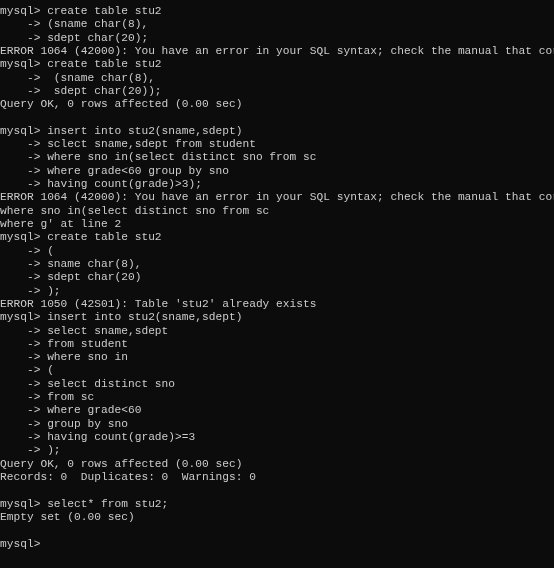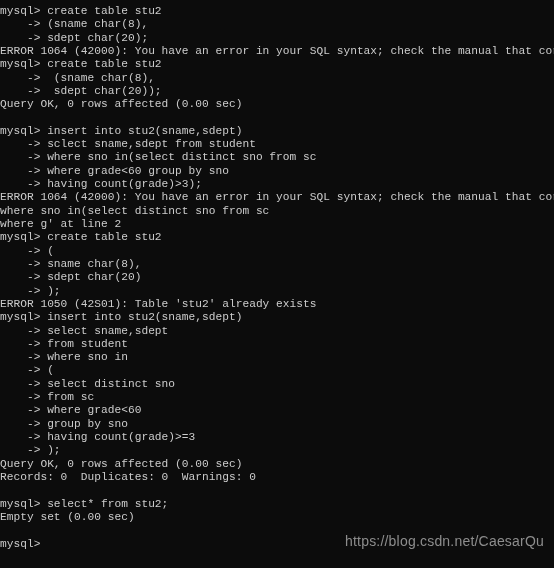--- a/index.html
+++ b/index.html
@@ -43,14 +43,13 @@
     color: #8d8d8d;
     letter-spacing: 0.2px;
     white-space: nowrap;
   }
 </style>
 </head>
 <body>
 
 <div id="terminal">
   <div id="term-lines"><div class="term-line">mysql&gt; create table stu2</div><div class="term-line">    -&gt; (sname char(8),</div><div class="term-line">    -&gt; sdept char(20);</div><div class="term-line">ERROR 1064 (42000): You have an error in your SQL syntax; check the manual that corresponds to your MySQL server version for the right syntax to use near '' at line 3</div><div class="term-line">mysql&gt; create table stu2</div><div class="term-line">    -&gt;  (sname char(8),</div><div class="term-line">    -&gt;  sdept char(20));</div><div class="term-line">Query OK, 0 rows affected (0.00 sec)</div><div class="term-line blank"></div><div class="term-line">mysql&gt; insert into stu2(sname,sdept)</div><div class="term-line">    -&gt; sclect sname,sdept from student</div><div class="term-line">    -&gt; where sno in(select distinct sno from sc</div><div class="term-line">    -&gt; where grade&lt;60 group by sno</div><div class="term-line">    -&gt; having count(grade)&gt;3);</div><div class="term-line">ERROR 1064 (42000): You have an error in your SQL syntax; check the manual that corresponds to your MySQL server version for the right syntax to use near 'sclect sname,sdept from student</div><div class="term-line">where sno in(select distinct sno from sc</div><div class="term-line">where g' at line 2</div><div class="term-line">mysql&gt; create table stu2</div><div class="term-line">    -&gt; (</div><div class="term-line">    -&gt; sname char(8),</div><div class="term-line">    -&gt; sdept char(20)</div><div class="term-line">    -&gt; );</div><div class="term-line">ERROR 1050 (42S01): Table 'stu2' already exists</div><div class="term-line">mysql&gt; insert into stu2(sname,sdept)</div><div class="term-line">    -&gt; select sname,sdept</div><div class="term-line">    -&gt; from student</div><div class="term-line">    -&gt; where sno in</div><div class="term-line">    -&gt; (</div><div class="term-line">    -&gt; select distinct sno</div><div class="term-line">    -&gt; from sc</div><div class="term-line">    -&gt; where grade&lt;60</div><div class="term-line">    -&gt; group by sno</div><div class="term-line">    -&gt; having count(grade)&gt;=3</div><div class="term-line">    -&gt; );</div><div class="term-line">Query OK, 0 rows affected (0.00 sec)</div><div class="term-line">Records: 0  Duplicates: 0  Warnings: 0</div><div class="term-line blank"></div><div class="term-line">mysql&gt; select* from stu2;</div><div class="term-line">Empty set (0.00 sec)</div><div class="term-line blank"></div><div class="term-line">mysql&gt;</div></div>
-  <div class="watermark">https://blog.csdn.net/CaesarQu</div>
 </div>
 
 </body></html>

